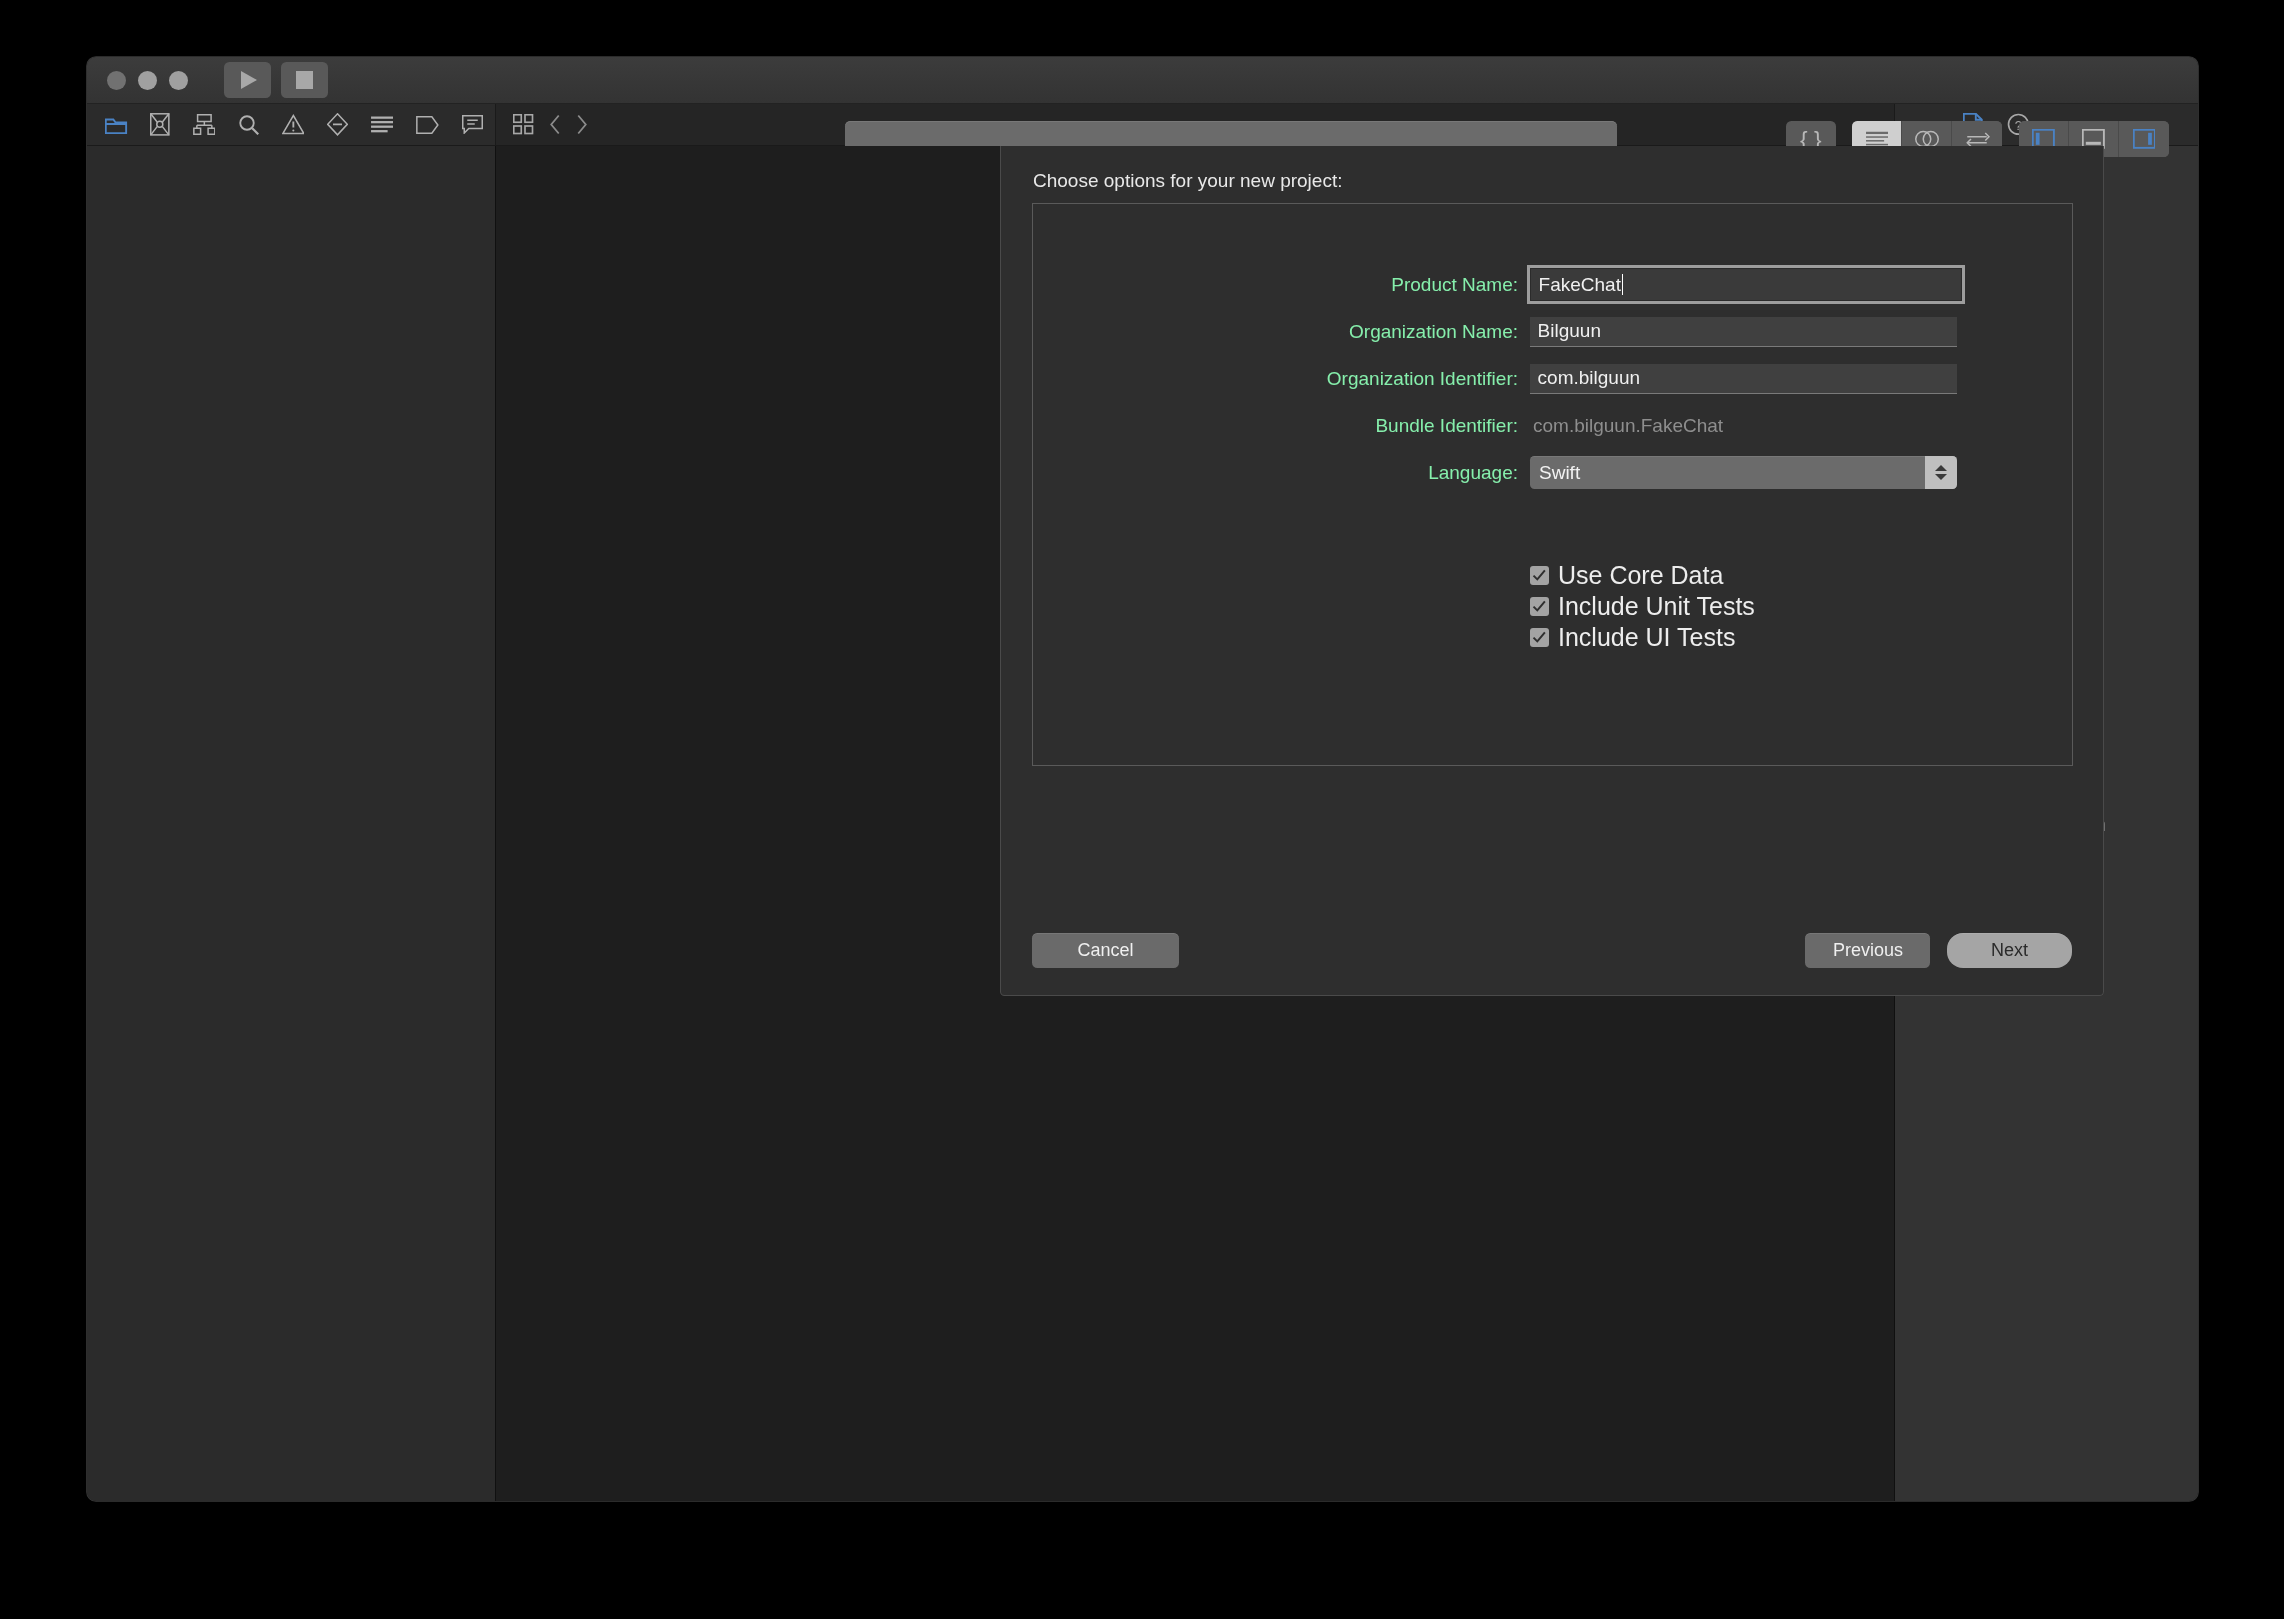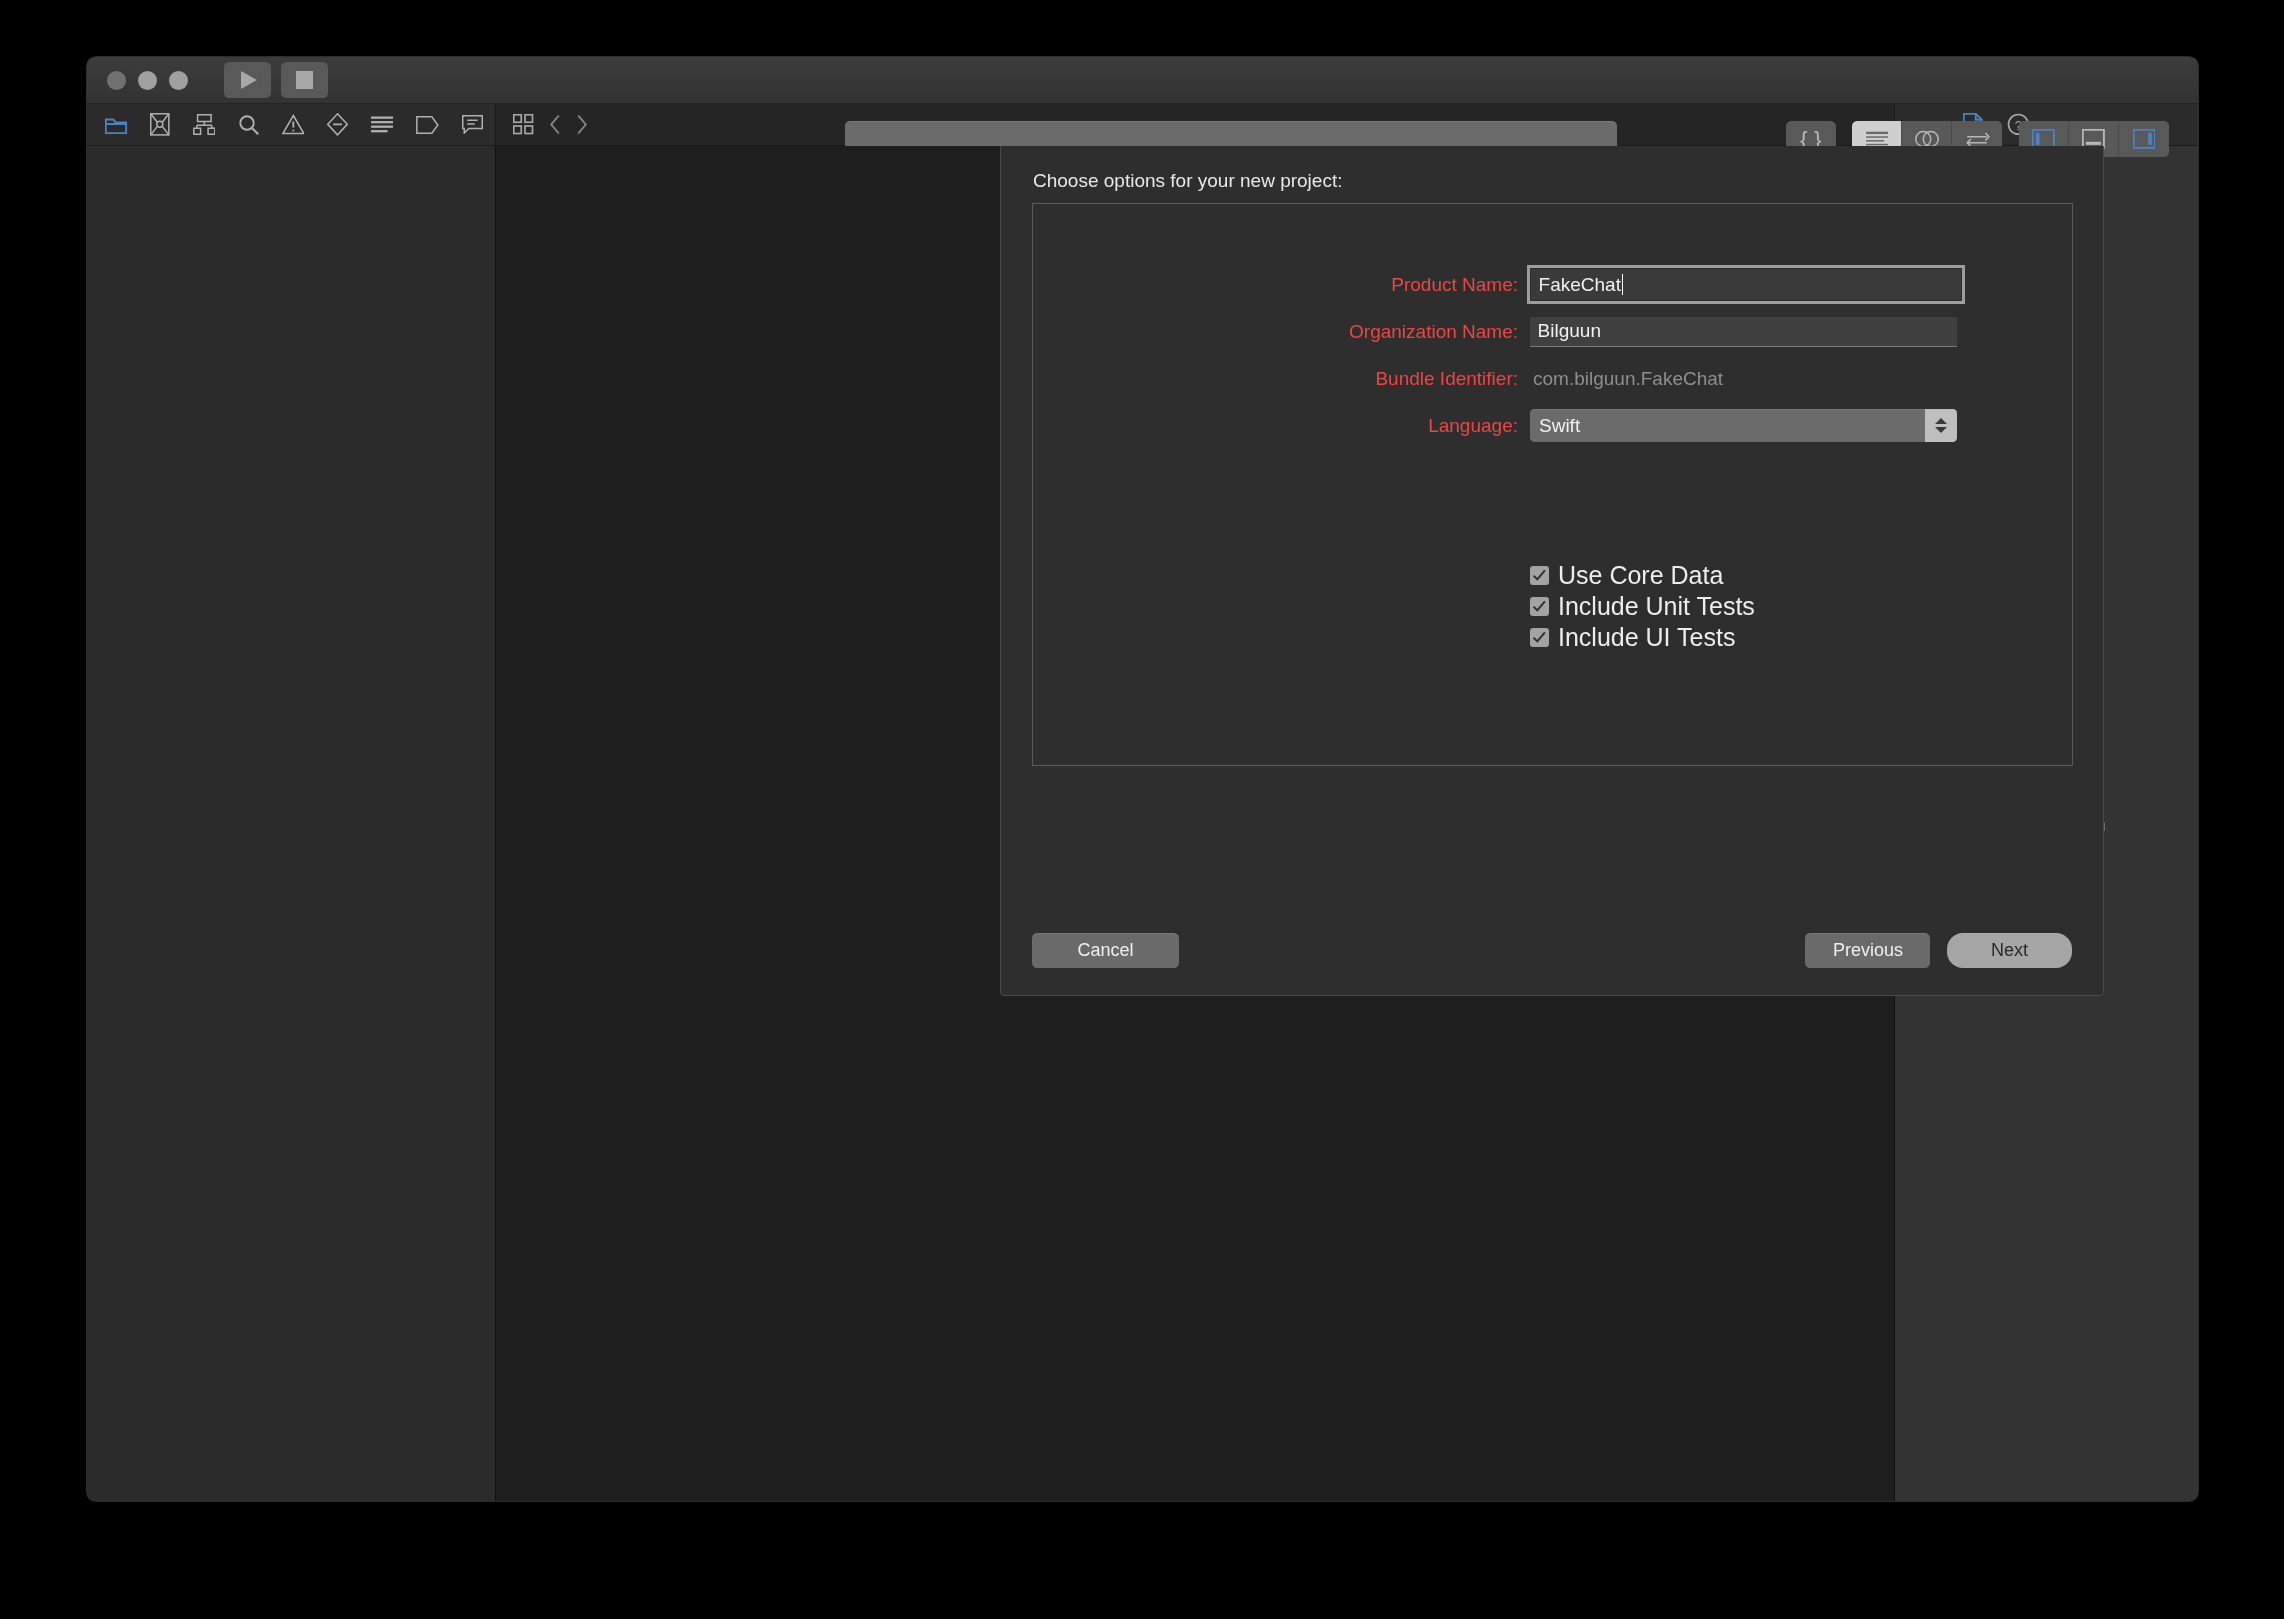--- a/index.html
+++ b/index.html
@@ -150,21 +150,21 @@
   }
 
   .form { position: absolute; left: 0; top: 121px; width: 100%; }
   .row {
     display: flex; align-items: center;
     height: 35px; margin-bottom: 12px;
   }
   .lbl {
     width: 529px; text-align: right;
     padding-right: 12px;
-    font-size: 19px; color: #ef4444;
+    font-size: 19px; color: #86efac;
   }
   .ctl { width: 427px; }
 
   .tf {
     height: 33px; width: 100%;
     background: #3a3a3a;
     border: 0.8px solid #6e6e6e;
     display: flex; align-items: center;
     padding: 0 7.6px;
     font-size: 19px; color: #f0f0f0;
@@ -428,20 +428,28 @@
 
           <div class="row">
             <div class="lbl">Organization Name:</div>
             <div class="ctl">
               <div class="tf plain">
                 <span>Bilguun</span>
               </div>
             </div>
           </div>
 
+          <div class="row">
+            <div class="lbl">Organization Identifier:</div>
+            <div class="ctl">
+              <div class="tf plain">
+                <span>com.bilguun</span>
+              </div>
+            </div>
+          </div>
 
           <div class="row">
             <div class="lbl">Bundle Identifier:</div>
             <div class="ctl">
               <div class="tf readonly">
                 <span>com.bilguun.FakeChat</span>
               </div>
             </div>
           </div>
 

